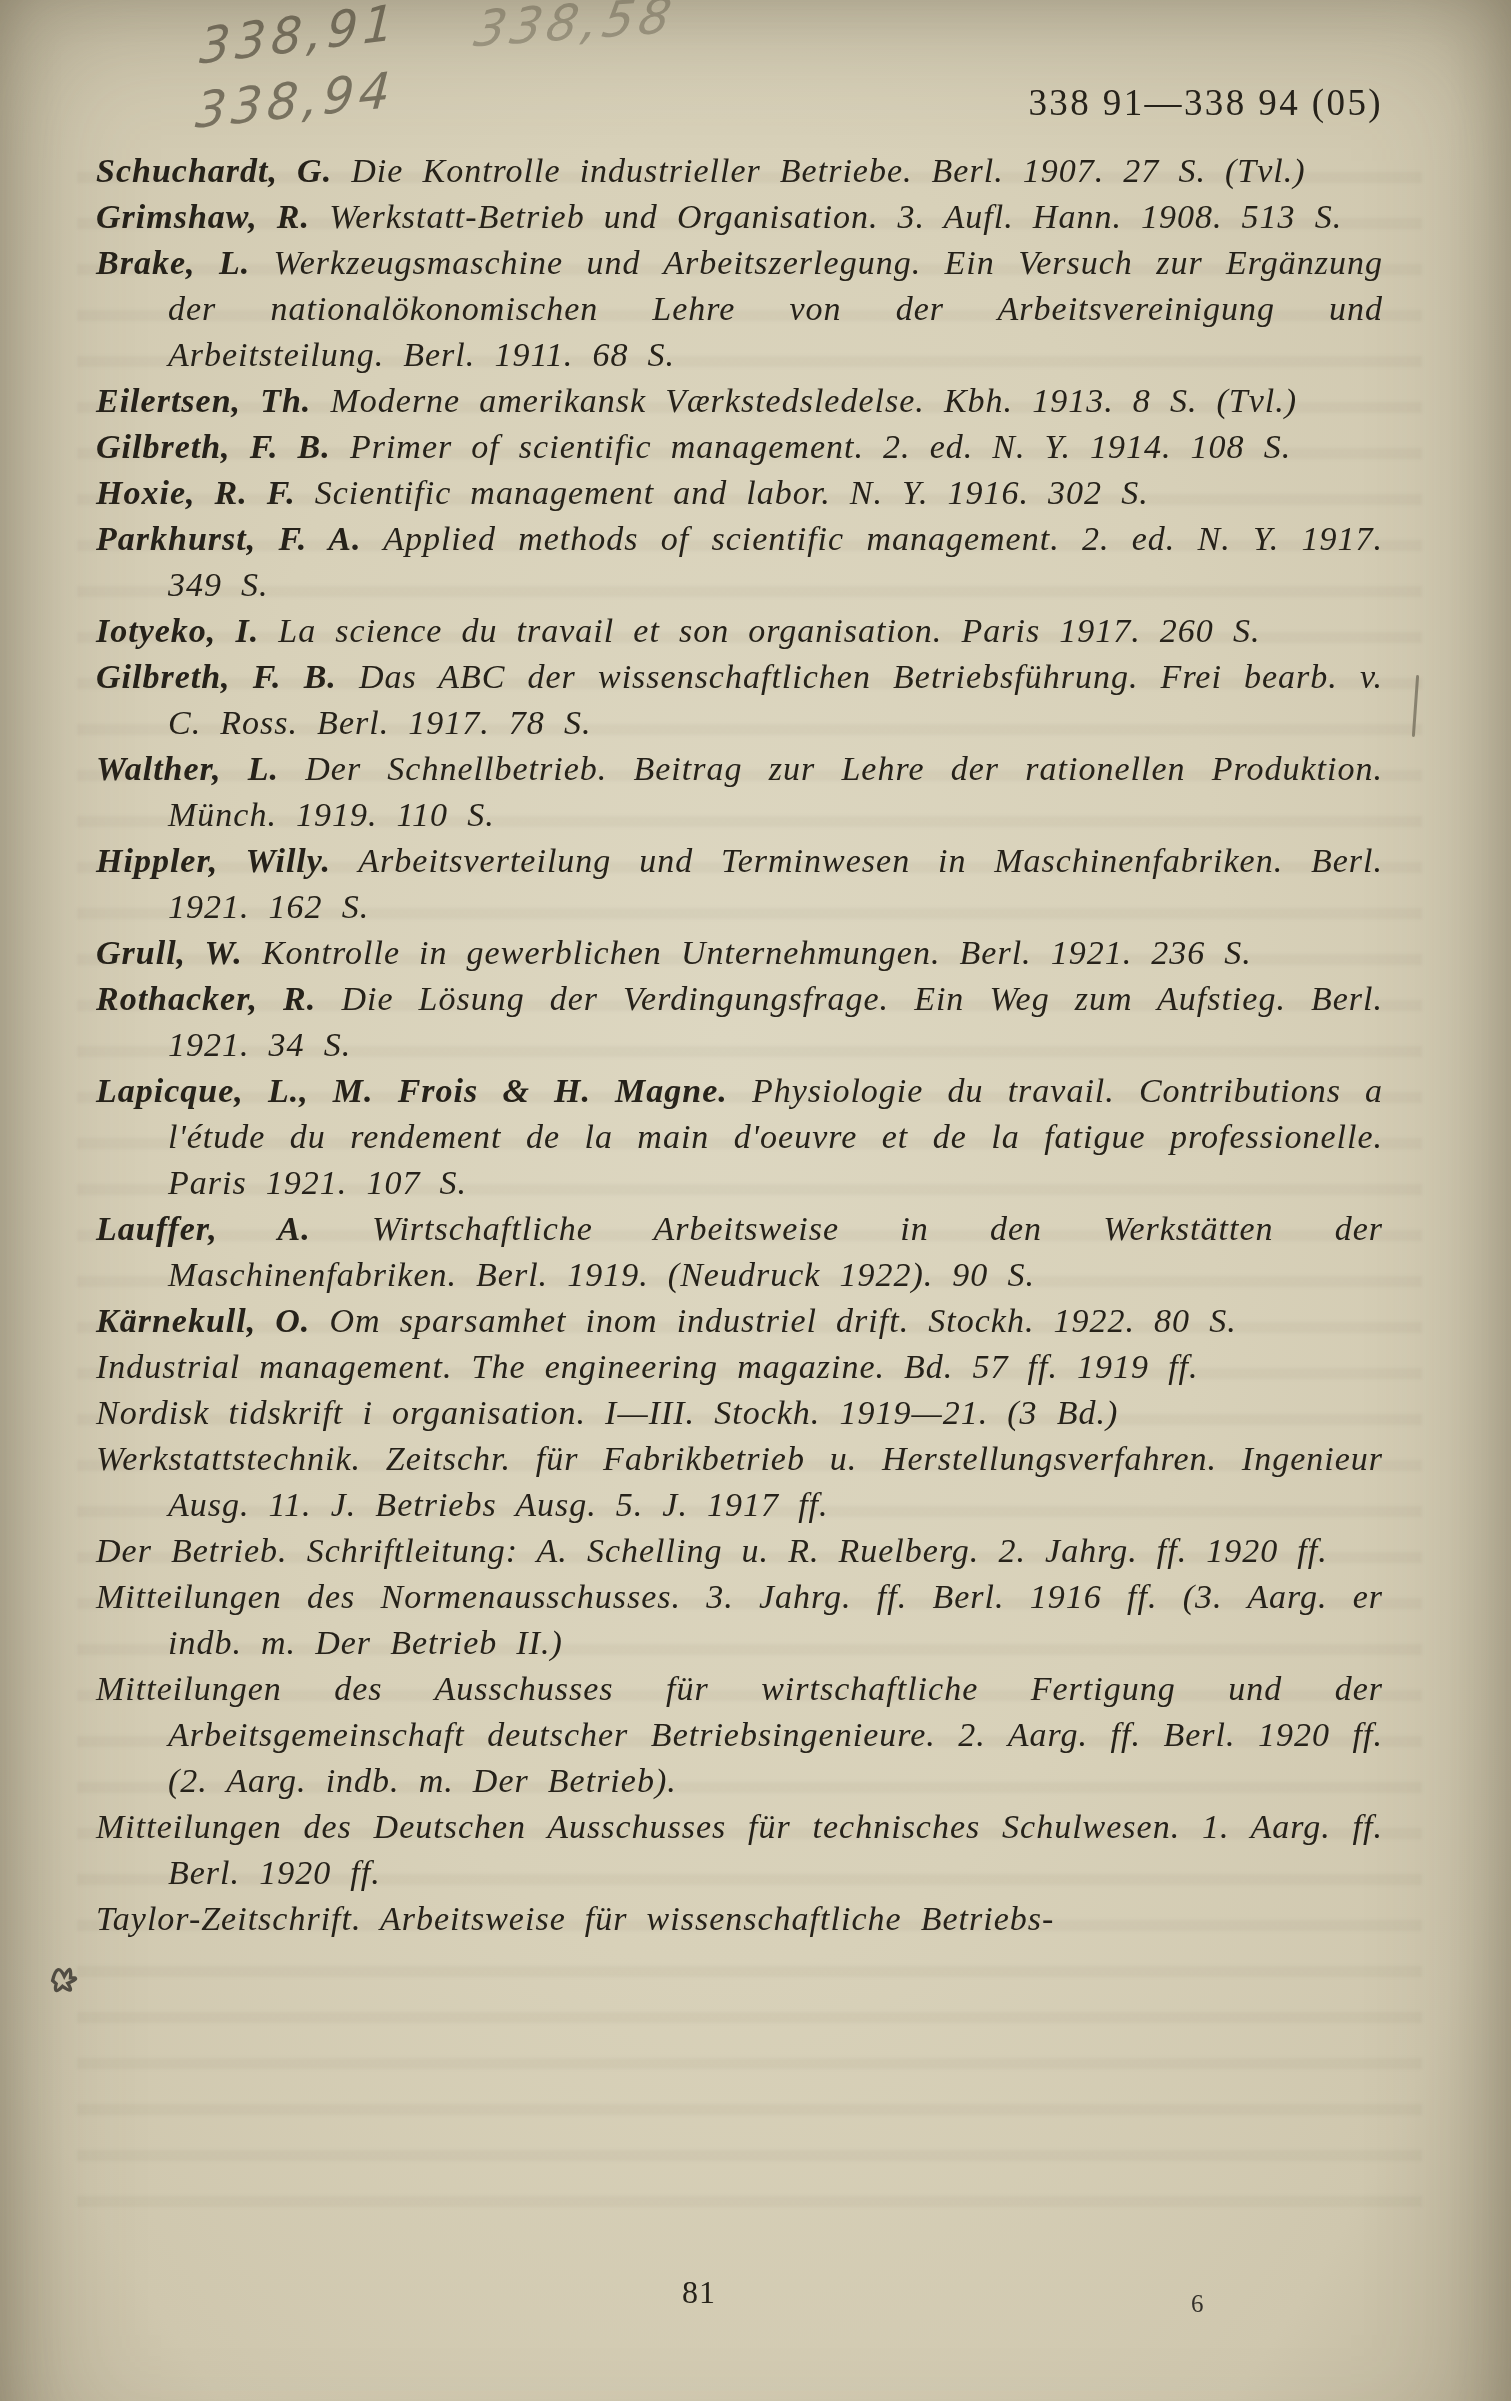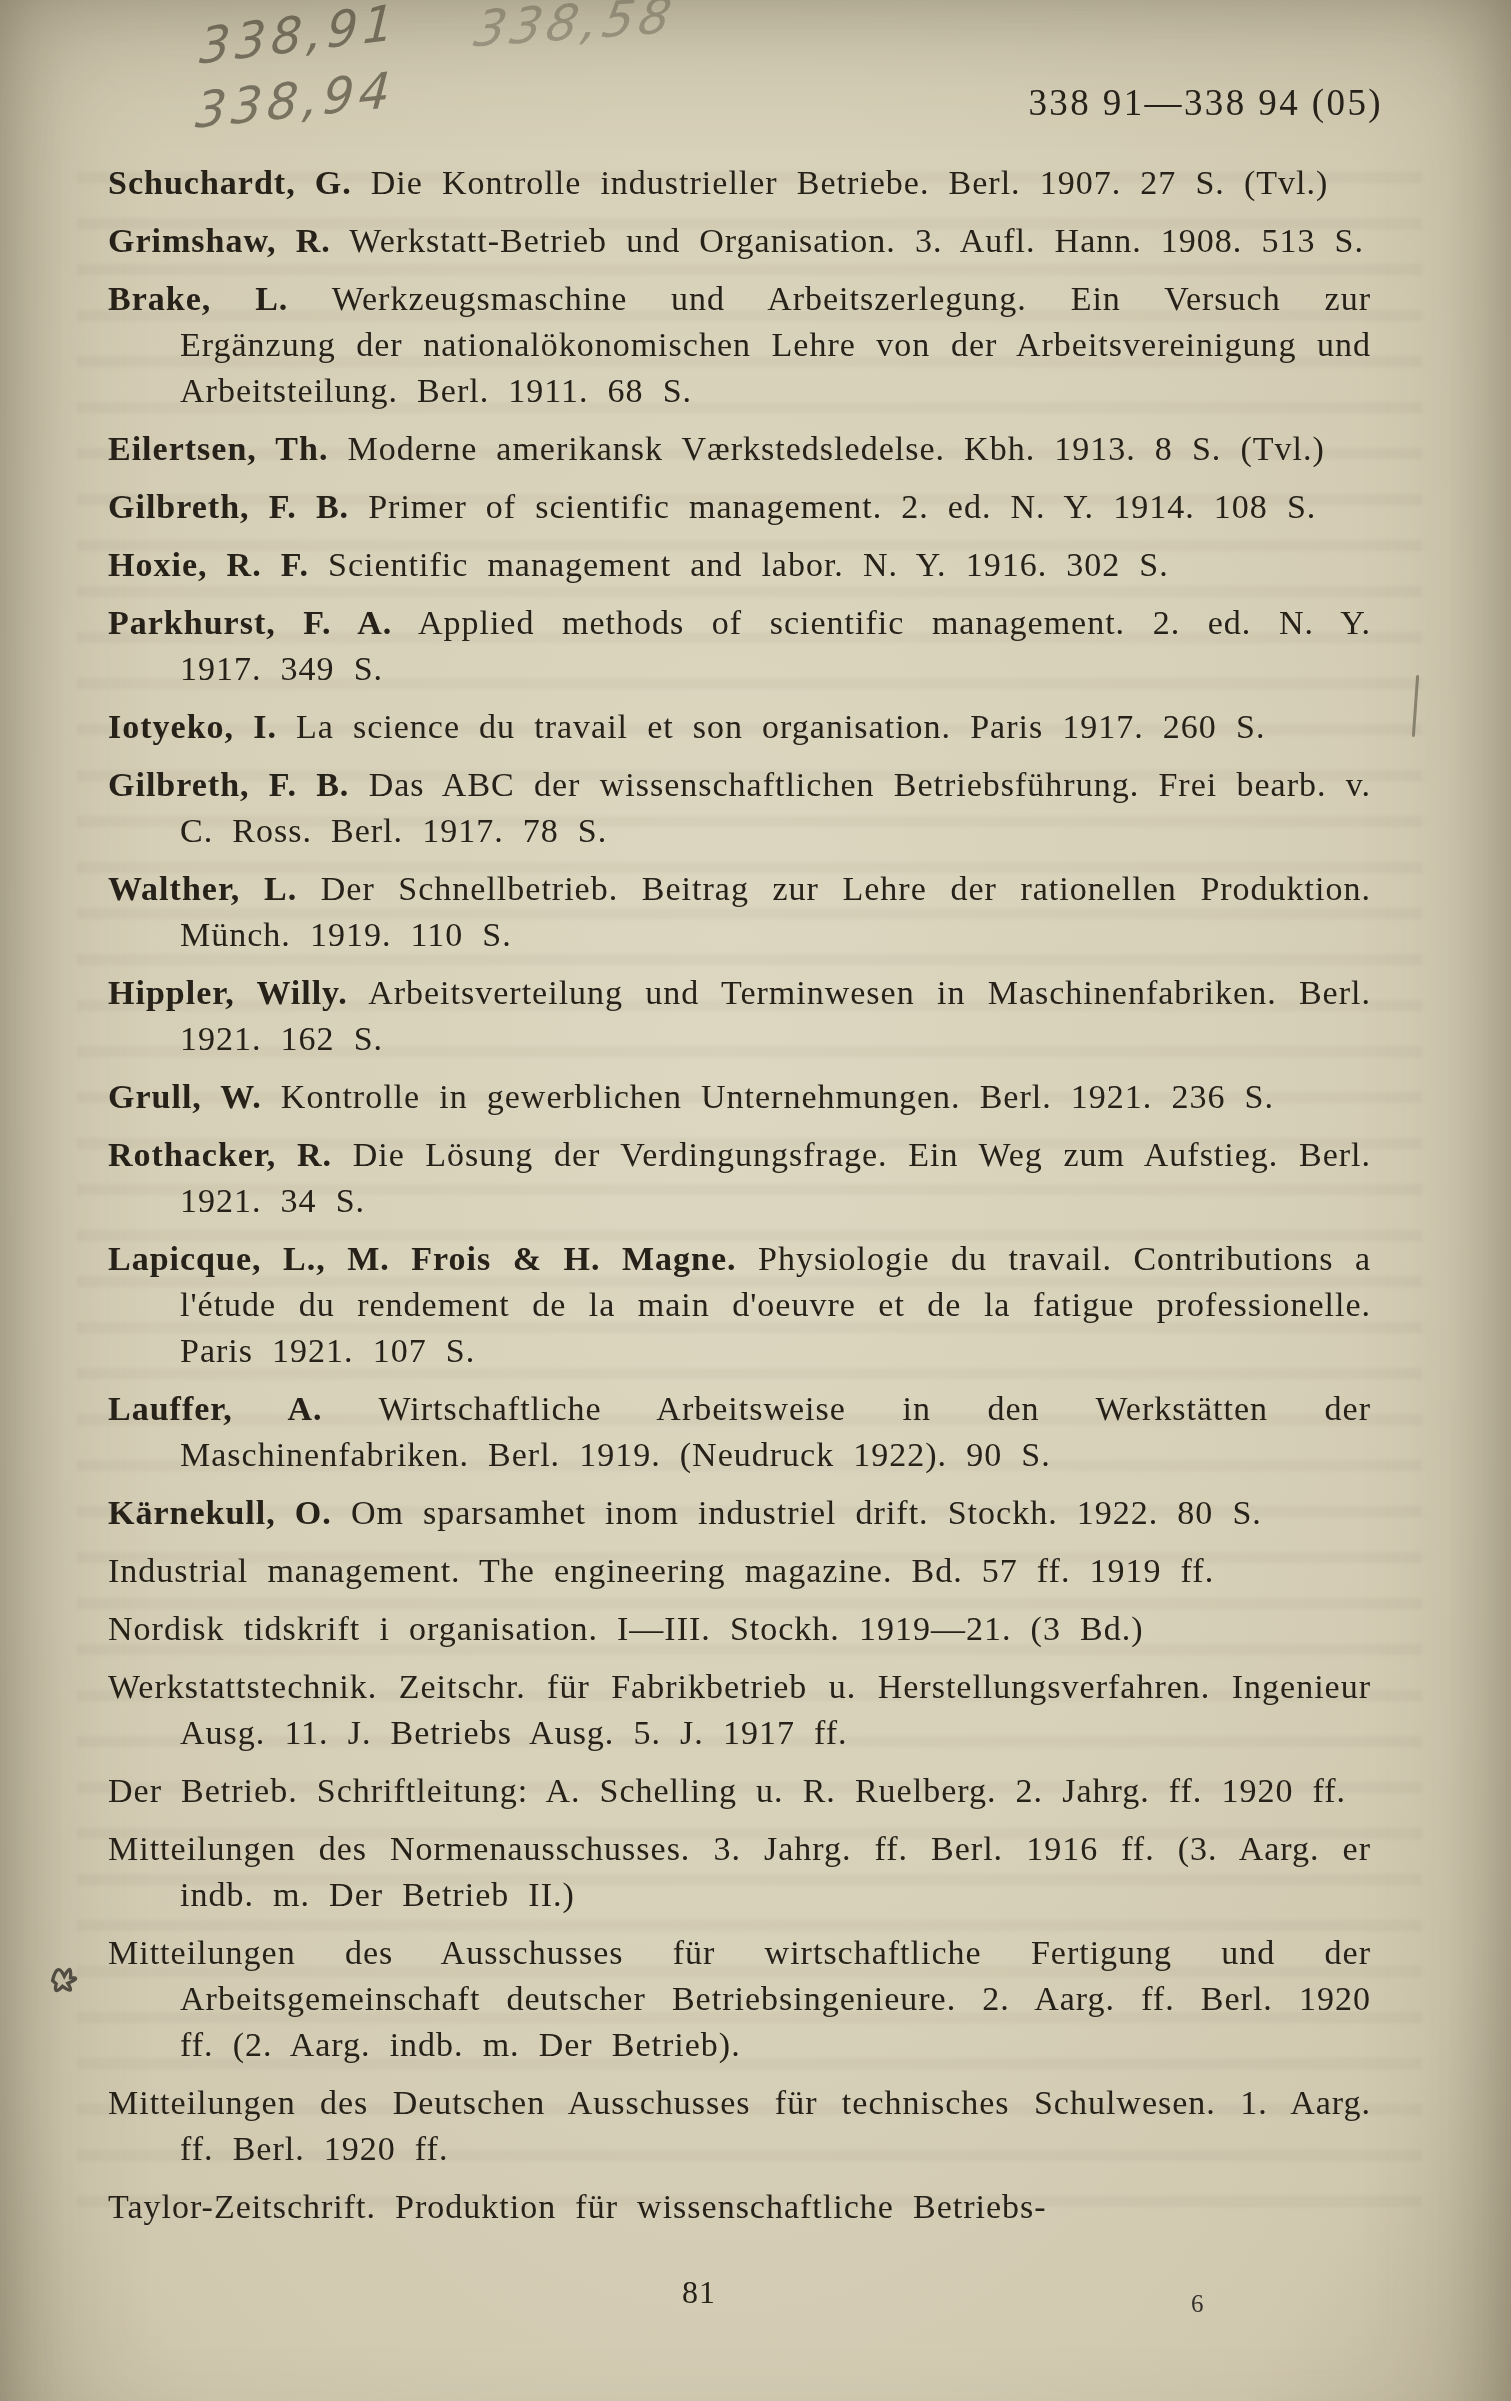--- a/index.html
+++ b/index.html
@@ -27,28 +27,29 @@
     filter: blur(1.4px);
     pointer-events: none;
   }
   .header {
     position: absolute; left: 96px; top: 81px; width: 1287px;
     text-align: right; font-weight: 400; font-size: 37px; letter-spacing: 2.4px;
     white-space: nowrap;
   }
   .content { position: absolute; left: 96px; top: 148px; width: 1287px; }
   p.entry {
-    margin: 12px;
+    margin: 0;
     font-size: 34px;
     line-height: 46px;
     text-align: justify;
     letter-spacing: 1px;
     word-spacing: 9.6px;
     padding-left: 72px;
     text-indent: -72px;
+    font-style: italic;
   }
   p.entry b.author { font-weight: 700; letter-spacing: 1px; }
   .section-heading {
     display: flex; justify-content: space-between; align-items: baseline;
     font-weight: 700; font-size: 35px; line-height: 46px; letter-spacing: 1px;
     white-space: nowrap;
   }
   .pencil-note {
     position: absolute;
     font-family: "DejaVu Sans", sans-serif;
@@ -109,21 +110,21 @@
     <p class="entry"><b class="author">Kärnekull, O.</b> <span>Om sparsamhet inom industriel drift. Stockh. 1922. 80 S.</span></p>
 
 
     <p class="entry journal">Industrial management. The engineering magazine. Bd. 57 ff. 1919 ff.</p>
     <p class="entry journal">Nordisk tidskrift i organisation. I—III. Stockh. 1919—21. (3 Bd.)</p>
     <p class="entry journal">Werkstattstechnik. Zeitschr. für Fabrikbetrieb u. Herstellungsverfahren. Ingenieur Ausg. 11. J. Betriebs Ausg. 5. J. 1917 ff.</p>
     <p class="entry journal">Der Betrieb. Schriftleitung: A. Schelling u. R. Ruelberg. 2. Jahrg. ff. 1920 ff.</p>
     <p class="entry journal">Mitteilungen des Normenausschusses. 3. Jahrg. ff. Berl. 1916 ff. (3. Aarg. er indb. m. Der Betrieb II.)</p>
     <p class="entry journal">Mitteilungen des Ausschusses für wirtschaftliche Fertigung und der Arbeitsgemeinschaft deutscher Betriebsingenieure. 2. Aarg. ff. Berl. 1920 ff. (2. Aarg. indb. m. Der Betrieb).</p>
     <p class="entry journal">Mitteilungen des Deutschen Ausschusses für technisches Schulwesen. 1. Aarg. ff. Berl. 1920 ff.</p>
-    <p class="entry journal">Taylor-Zeitschrift. Produktion für wissenschaftliche Betriebs-</p>
+    <p class="entry journal">Taylor-Zeitschrift. Arbeitsweise für wissenschaftliche Betriebs-</p>
 
   </div>
 
   <div class="scribble">
     <svg width="38" height="43" viewBox="0 0 80 90">
       <path d="M14 44 Q32 6 40 40 Q62 14 52 46 Q76 50 44 56 Q54 84 32 60 Q8 76 20 52 Z" fill="none" stroke="#45413a" stroke-width="7" stroke-linecap="round"></path>
     </svg>
   </div>
 
   <div class="margin-stroke"></div>

